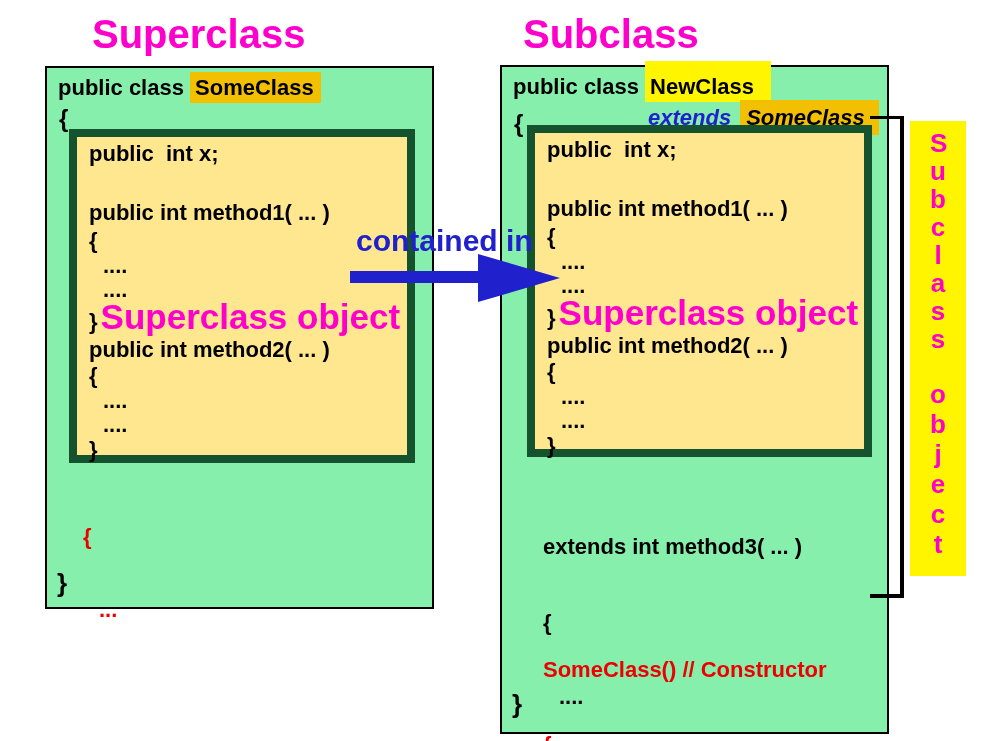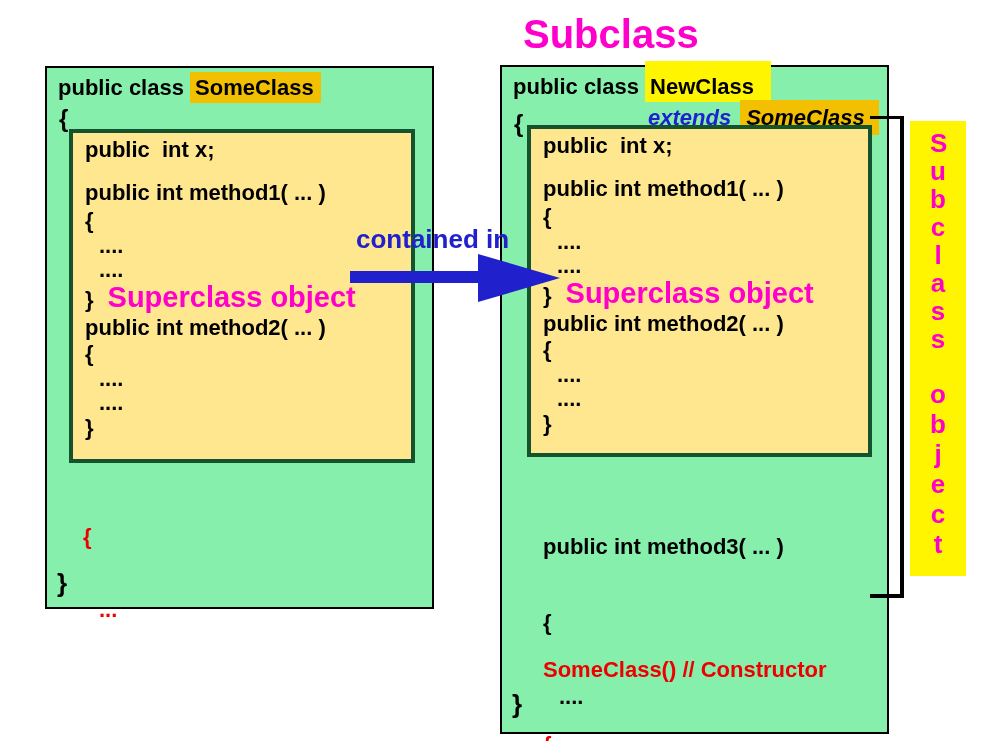--- a/index.html
+++ b/index.html
@@ -22,60 +22,61 @@
   .extends-kw{color:#2020CC;padding-right:9px;}
   .extends-cls{background:#F2C000;padding:5px 14px 5px 6px;}
 
   .openbrace{position:absolute;left:12px;font-size:24px;}
   .leftbox .openbrace{top:37px;}
   .rightbox .openbrace{top:43px;}
   .closebrace{position:absolute;left:10px;font-size:26px;}
   .leftbox .closebrace{top:500px;}
   .rightbox .closebrace{top:622px;}
 
-  .objectbox{position:absolute;box-sizing:border-box;background:#FFE78F;border:4px solid #14532d;padding:4px 0 12px 12px;}
+  .objectbox{position:absolute;box-sizing:border-box;background:#FFE78F;border:8px solid #14532d;padding:4px 0 12px 12px;}
   .leftbox .objectbox{left:22px;top:61px;width:346px;height:334px;}
   .rightbox .objectbox{left:25px;top:58px;width:345px;height:332px;}
 
   .crow{font-size:22px;line-height:26px;white-space:pre;}
-  .mt17{margin-top:17px;}
+  .mt17{margin-top:33px;}
   .mt18{}
   .mt2{margin-top:2px;}
   .dots{margin-left:14px;line-height:24px;}
   .obj-row{line-height:30px;}
-  .obj-label{color:#FF00CC;font-size:29px;margin-left:14px;}
+  .obj-label{color:#FF00CC;font-size:35px;margin-left:3px;}
 
   .method3{position:absolute;left:41px;top:416px;font-size:22px;white-space:pre;}
   .method3 .r1,.method3 .r2{line-height:24px;}
   .method3 .r3{line-height:20px;margin-left:16px;}
 
   .ctor{position:absolute;color:#EE0000;font-size:22px;white-space:pre;}
   .leftbox .ctor{left:36px;top:406px;}
   .rightbox .ctor{left:41px;top:539px;}
   .ctor .sig{line-height:24px;}
   .ctor .br{line-height:22px;}
   .ctor .dt{line-height:20px;margin-left:16px;}
 
-  .contained-label{position:absolute;left:356px;top:224px;font-size:26px;color:#2020CC;white-space:pre;}
+  .contained-label{position:absolute;left:356px;top:224px;font-size:30px;color:#2020CC;white-space:pre;}
   .arrow-svg{position:absolute;left:348px;top:248px;}
 
   .bracket{position:absolute;left:870px;top:116px;width:30px;height:475px;
     border-top:3px solid #000;border-right:4px solid #000;border-bottom:4px solid #000;}
 
   .strip{position:absolute;left:910px;top:121px;width:56px;height:455px;background:#FFF500;
     color:#FF00CC;font-size:26px;text-align:center;}
   .strip .word{width:16px;margin:0 auto;word-break:break-all;line-height:28px;}
   .strip .w1{padding-top:8px;}
   .strip .w2{margin-top:26px;line-height:30px;}
 </style>
 </head>
 <body>
 
 <div class="stage">
 
+  <div class="title title-left">Superclass</div>
   <div class="title title-right">Subclass</div>
 
   <div class="classbox leftbox">
     <div class="decl"><span>public class </span><span class="hl-gold">SomeClass</span></div>
     <div class="openbrace">{</div>
 
     <div class="objectbox">
       <div class="crow">public  int x;</div>
       <div class="crow mt17">public int method1( ... )</div>
       <div class="crow mt2">{</div>
@@ -111,21 +112,21 @@
       <div class="crow dots">....</div>
       <div class="crow obj-row"><span>}</span><span class="obj-label">Superclass object</span></div>
       <div class="crow mt18">public int method2( ... )</div>
       <div class="crow">{</div>
       <div class="crow dots">....</div>
       <div class="crow dots">....</div>
       <div class="crow">}</div>
     </div>
 
     <div class="method3">
-      <div class="r1">public int method3( ... )</div>
+      <div class="r1">extends int method3( ... )</div>
       <div class="r2">{</div>
       <div class="r3">....</div>
       
     </div>
 
     <div class="ctor">
       <div class="sig">SomeClass() // Constructor</div>
       <div class="br">{</div>
       
       

